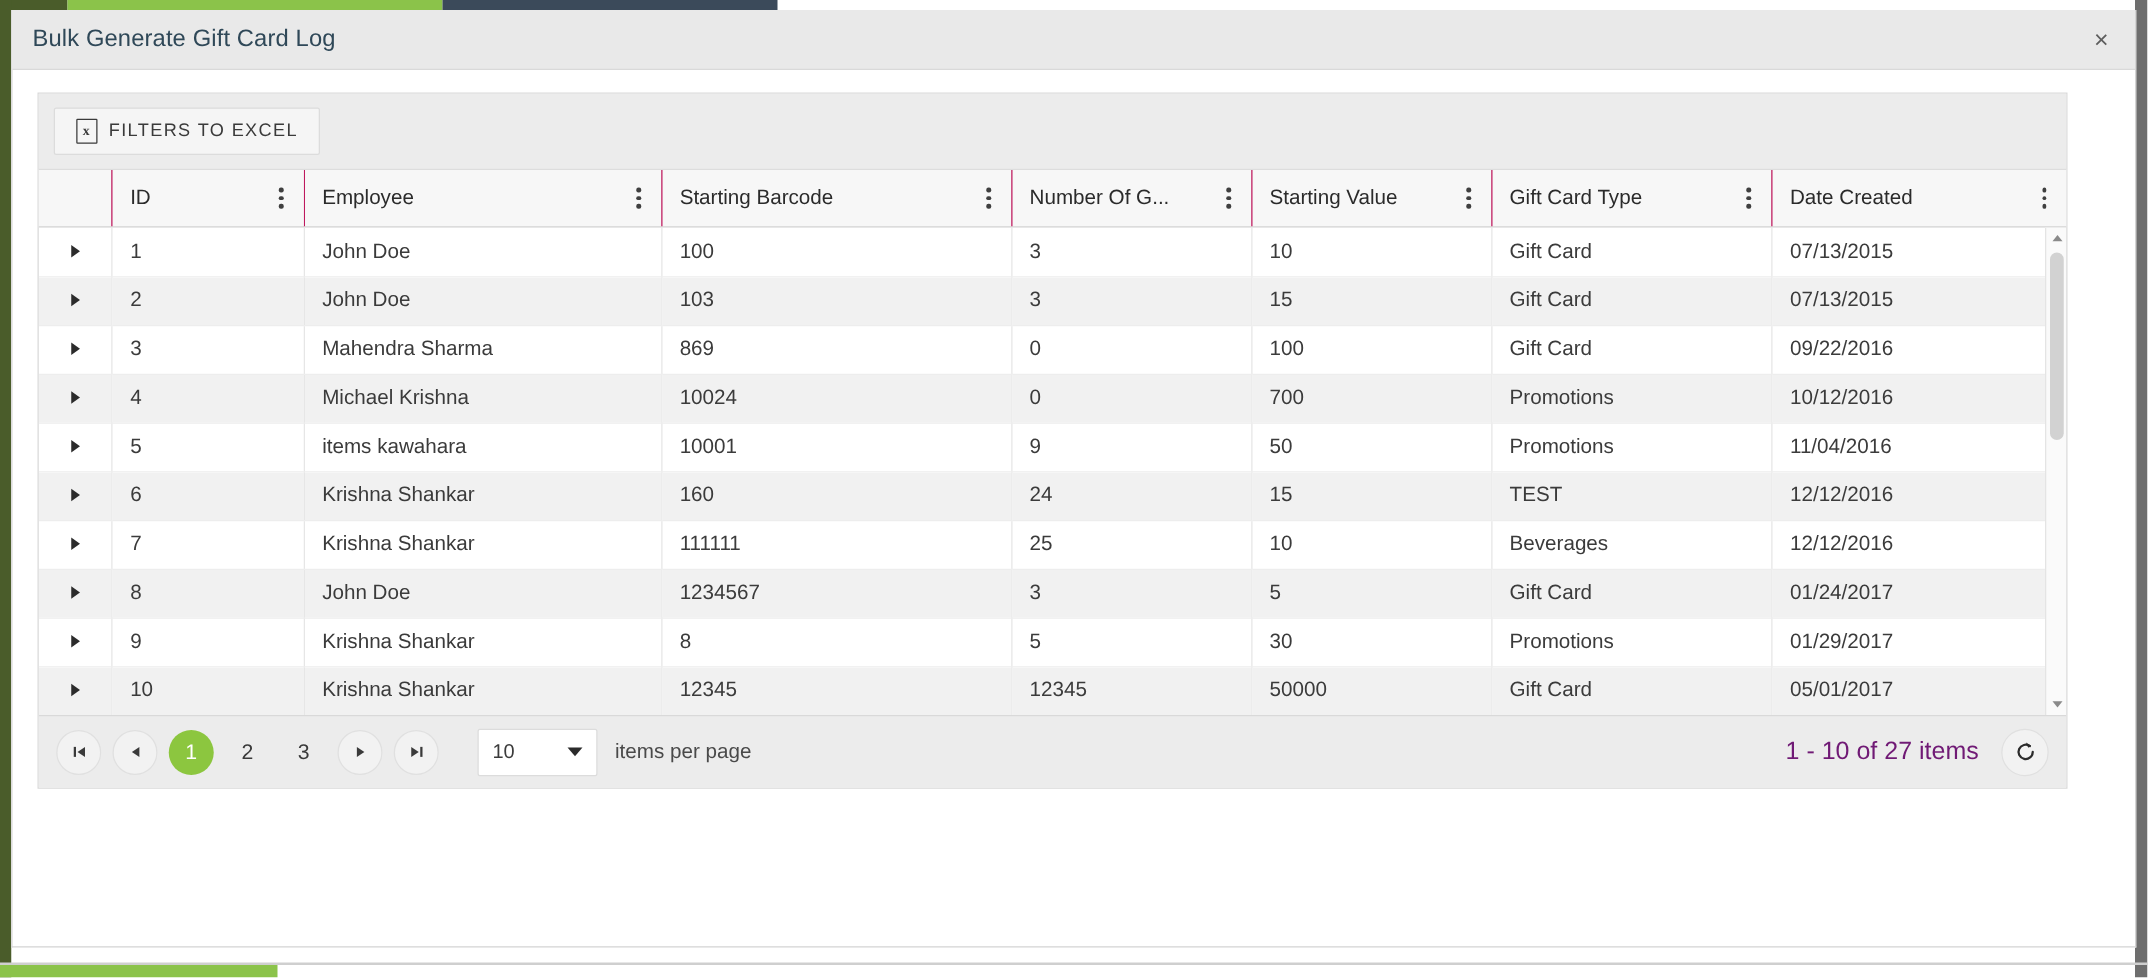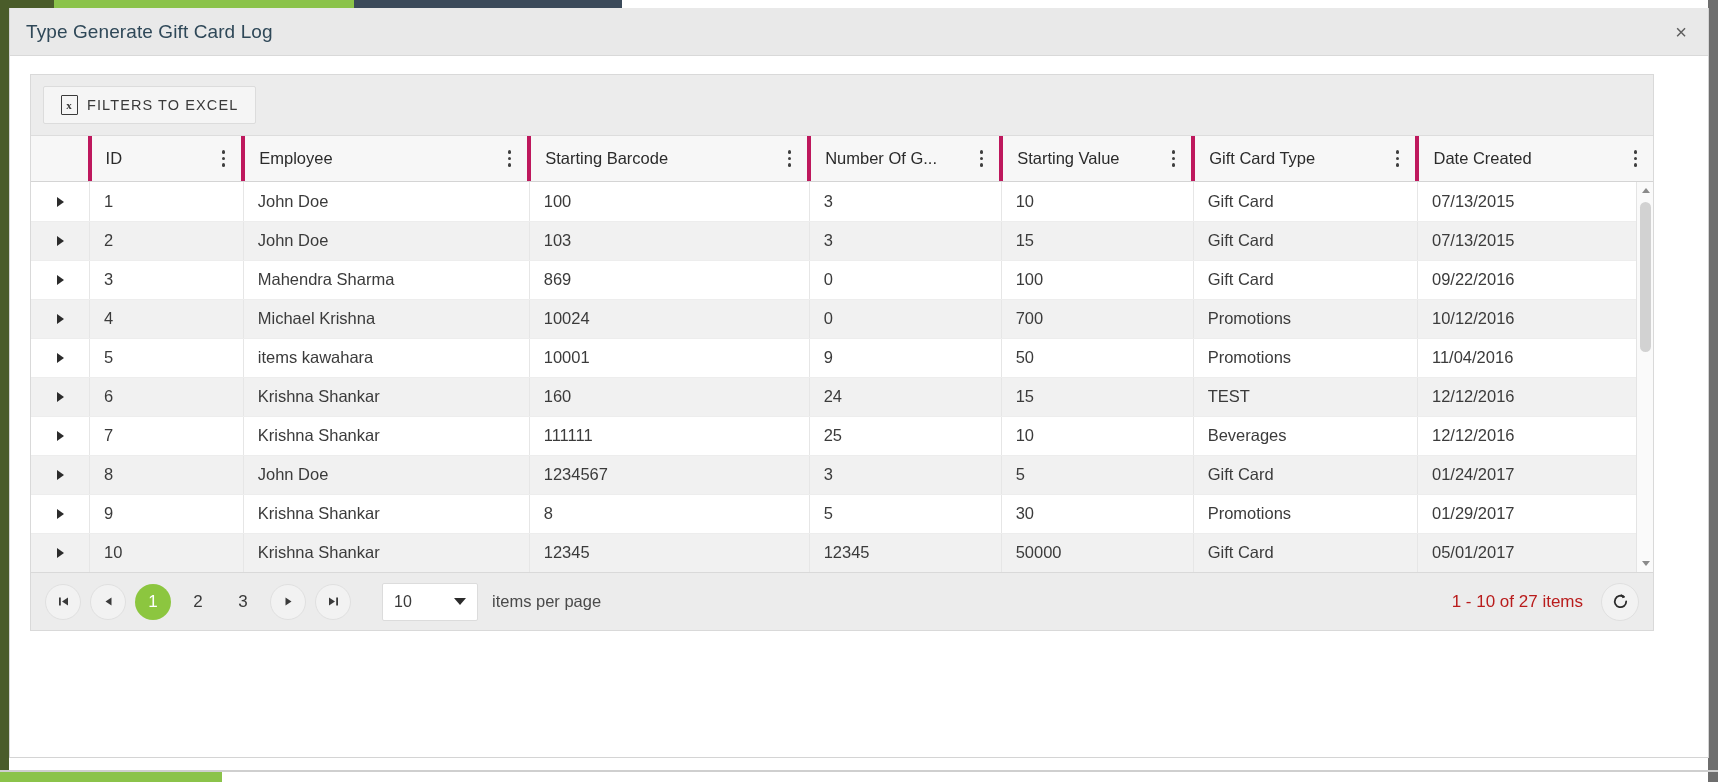--- a/index.html
+++ b/index.html
@@ -173,21 +173,21 @@
     width: 1622px;
     font-size: 16px;
   }
   table.grid-table th {
     background: #f7f7f7;
     font-weight: 400;
     color: #2b2b2b;
     text-align: left;
     height: 45px;
     padding: 0 14px;
-    border-right: 4px solid #be185d;
+    border-right: 1px solid #be185d;
     box-sizing: border-box;
     position: relative;
     font-size: 16.5px;
     white-space: nowrap;
     overflow: hidden;
   }
   table.grid-table th:last-child { border-right: none; }
   .th-inner {
     display: flex;
     align-items: center;
@@ -356,22 +356,22 @@
     border-right: 6px solid transparent;
     border-top: 7px solid #2b2b2b;
   }
   #pager-size-label {
     margin-left: 14px;
     font-size: 16.5px;
     color: #4a4a4a;
   }
   #pager-info {
     margin-left: auto;
-    font-size: 17px;
-    color: #b91c1c;
+    font-size: 20px;
+    color: #701a75;
     padding-right: 18px;
   }
   #pager-refresh-btn {
     width: 38px; height: 38px;
     border-radius: 50%;
     border: 1px solid #e0e0e0;
     background: #f2f2f2;
     display: inline-flex;
     align-items: center;
     justify-content: center;
@@ -387,21 +387,21 @@
 <div id="top-accent-bar2"></div>
 <div id="top-accent-bar3"></div>
 <div id="left-edge-strip"></div>
 <div id="right-edge-strip"></div>
 <div id="bottom-rule"></div>
 <div id="bottom-left-strip"></div>
 
 <div id="modal-window">
 
   <div id="modal-titlebar">
-    <div id="modal-title">Type Generate Gift Card Log</div>
+    <div id="modal-title">Bulk Generate Gift Card Log</div>
     <div id="modal-close-btn">×</div>
   </div>
 
   <div id="modal-body">
     <div id="grid-widget">
 
       <div id="grid-toolbar">
         <div class="toolbar-btn">
           <span class="excel-icon">x</span>
           <span>FILTERS TO EXCEL</span>

